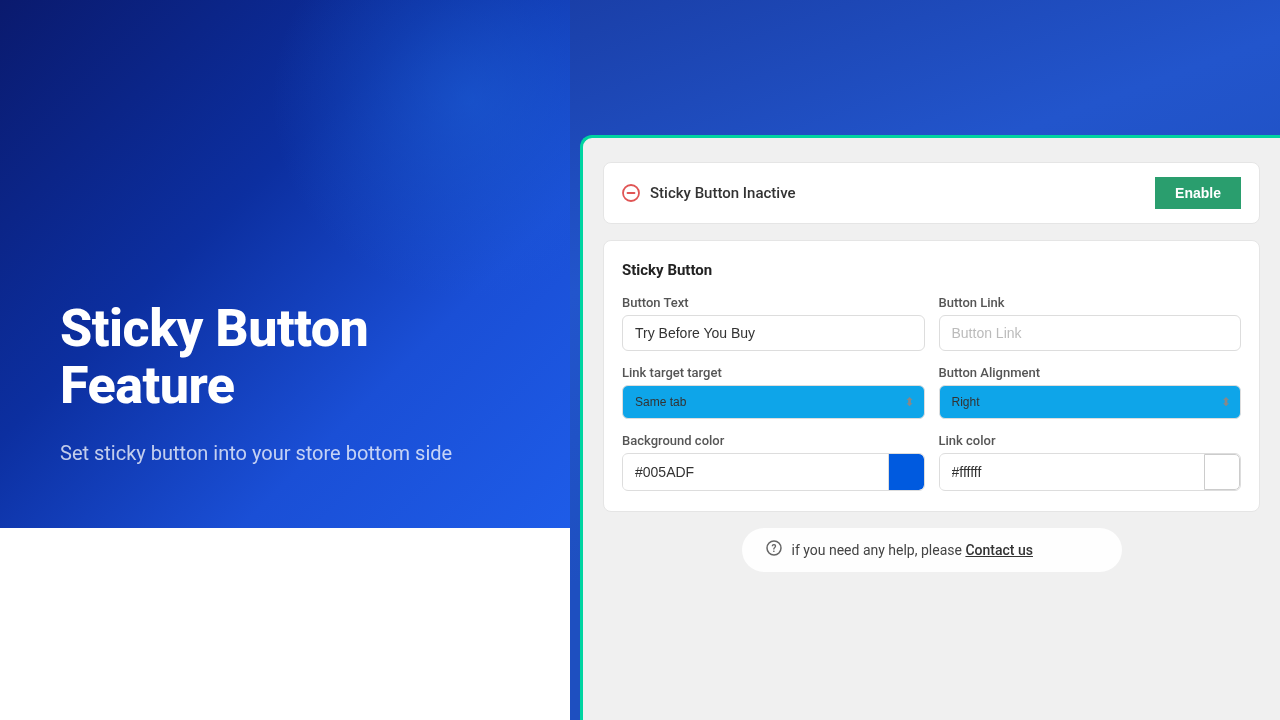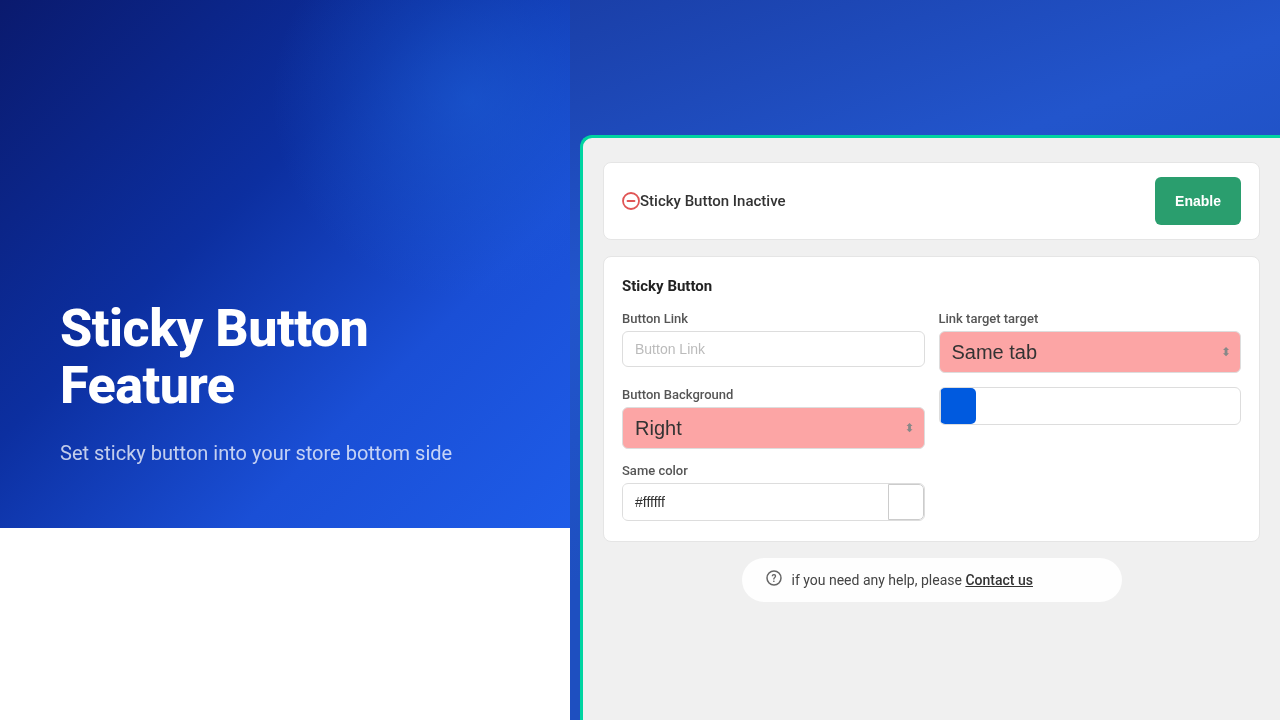--- a/index.html
+++ b/index.html
@@ -90,20 +90,21 @@
       padding: 14px 18px;
       display: flex;
       align-items: center;
       justify-content: space-between;
       margin-bottom: 16px;
     }
 
     .status-left {
       display: flex;
       align-items: center;
+      gap: 10px;
       text-align: right;
     }
 
     .inactive-icon {
       width: 18px;
       height: 18px;
       color: #e05555;
       font-size: 18px;
       display: flex;
       align-items: center;
@@ -113,22 +114,22 @@
     .status-text {
       font-size: 15px;
       font-weight: 500;
       color: #333;
     }
 
     .enable-button {
       background: #2a9e6e;
       color: #ffffff;
       border: none;
-      border-radius: 6px;
-      padding: 16px 20px;
+      border-radius: 0;
+      padding: 8px 20px;
       font-size: 14px;
       font-weight: 600;
       cursor: pointer;
     }
 
     .card {
       background: #ffffff;
       border: 1px solid #e5e5e5;
       border-radius: 8px;
       padding: 20px 18px;
@@ -176,23 +177,23 @@
     }
 
     .form-select-wrapper {
       position: relative;
     }
 
     .form-select {
       border: 1px solid #ddd;
       border-radius: 6px;
       padding: 9px 32px 9px 12px;
-      font-size: 20px;
-      color: #333;
-      background: #fca5a5;
+      font-size: 12px;
+      color: #333;
+      background: #0ea5e9;
       outline: none;
       width: 100%;
       appearance: none;
       cursor: pointer;
     }
 
     .select-arrow {
       position: absolute;
       right: 10px;
       top: 50%;
@@ -282,57 +283,63 @@
           <span class="status-text">Sticky Button Inactive</span>
         </div>
         <button class="enable-button">Enable</button>
       </div>
 
       <div class="card">
         <div class="card-title">Sticky Button</div>
 
         <div class="form-grid">
 
+          <div class="form-group">
+            <label class="form-label">Button Text</label>
+            <input class="form-input" type="text" value="Try Before You Buy" style="">
+          </div>
 
           <div class="form-group">
             <label class="form-label">Button Link</label>
             <input class="form-input" type="text" placeholder="Button Link" style="">
           </div>
 
           <div class="form-group">
             <label class="form-label">Link target target</label>
             <div class="form-select-wrapper">
               <select class="form-select">
                 <option>Same tab</option>
                 <option>New tab</option>
               </select>
               <span class="select-arrow">⬍</span>
             </div>
           </div>
 
           <div class="form-group">
-            <label class="form-label">Button Background</label>
+            <label class="form-label">Button Alignment</label>
             <div class="form-select-wrapper">
               <select class="form-select">
                 <option>Left</option>
                 <option>Center</option>
                 <option selected="">Right</option>
               </select>
               <span class="select-arrow">⬍</span>
             </div>
           </div>
 
           <div class="form-group">
+            <label class="form-label">Background color</label>
             <div class="color-input-wrapper">
+              <input class="color-text-input" type="text" value="#005ADF" style="">
               <div class="color-swatch" style="background: #005ADF;"></div>
             </div>
           </div>
 
           <div class="form-group">
-            <label class="form-label">Same color</label>
+            <label class="form-label">Link color</label>
             <div class="color-input-wrapper">
               <input class="color-text-input" type="text" value="#ffffff" style="">
               <div class="color-swatch white-swatch"></div>
             </div>
           </div>
         </div>
       </div>
 
       <div class="help-bar">
         <span class="help-icon">

